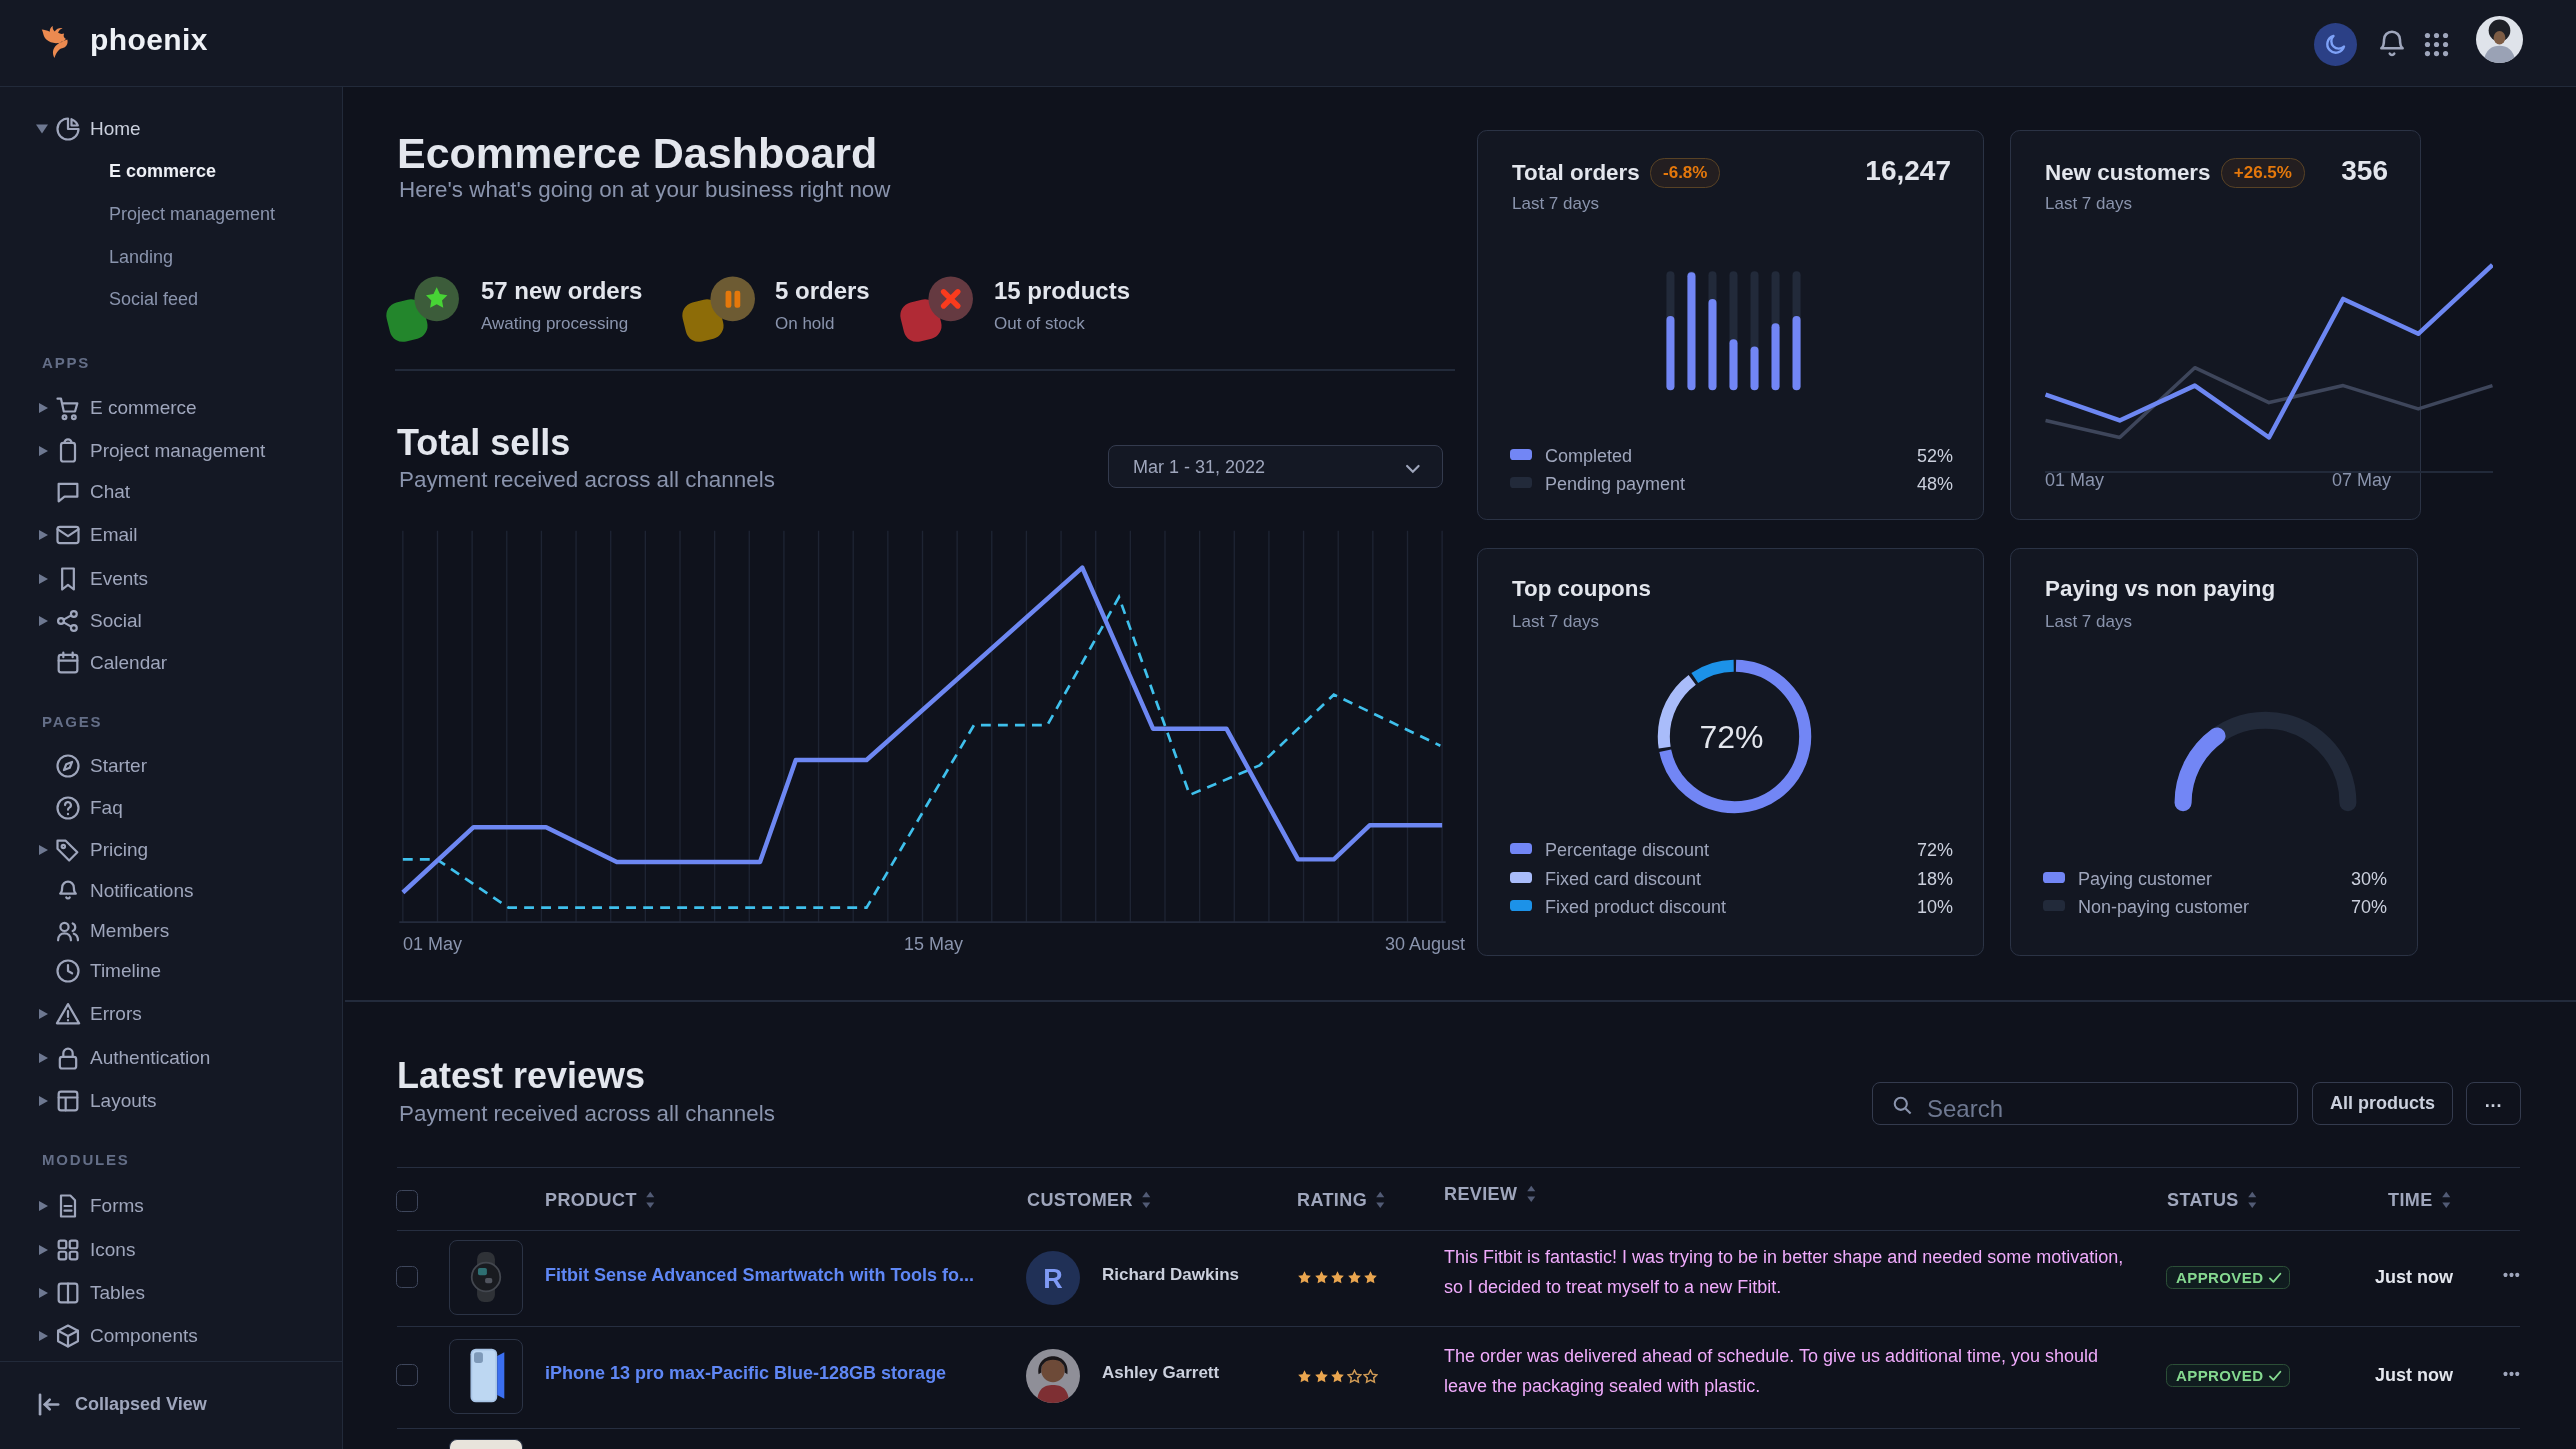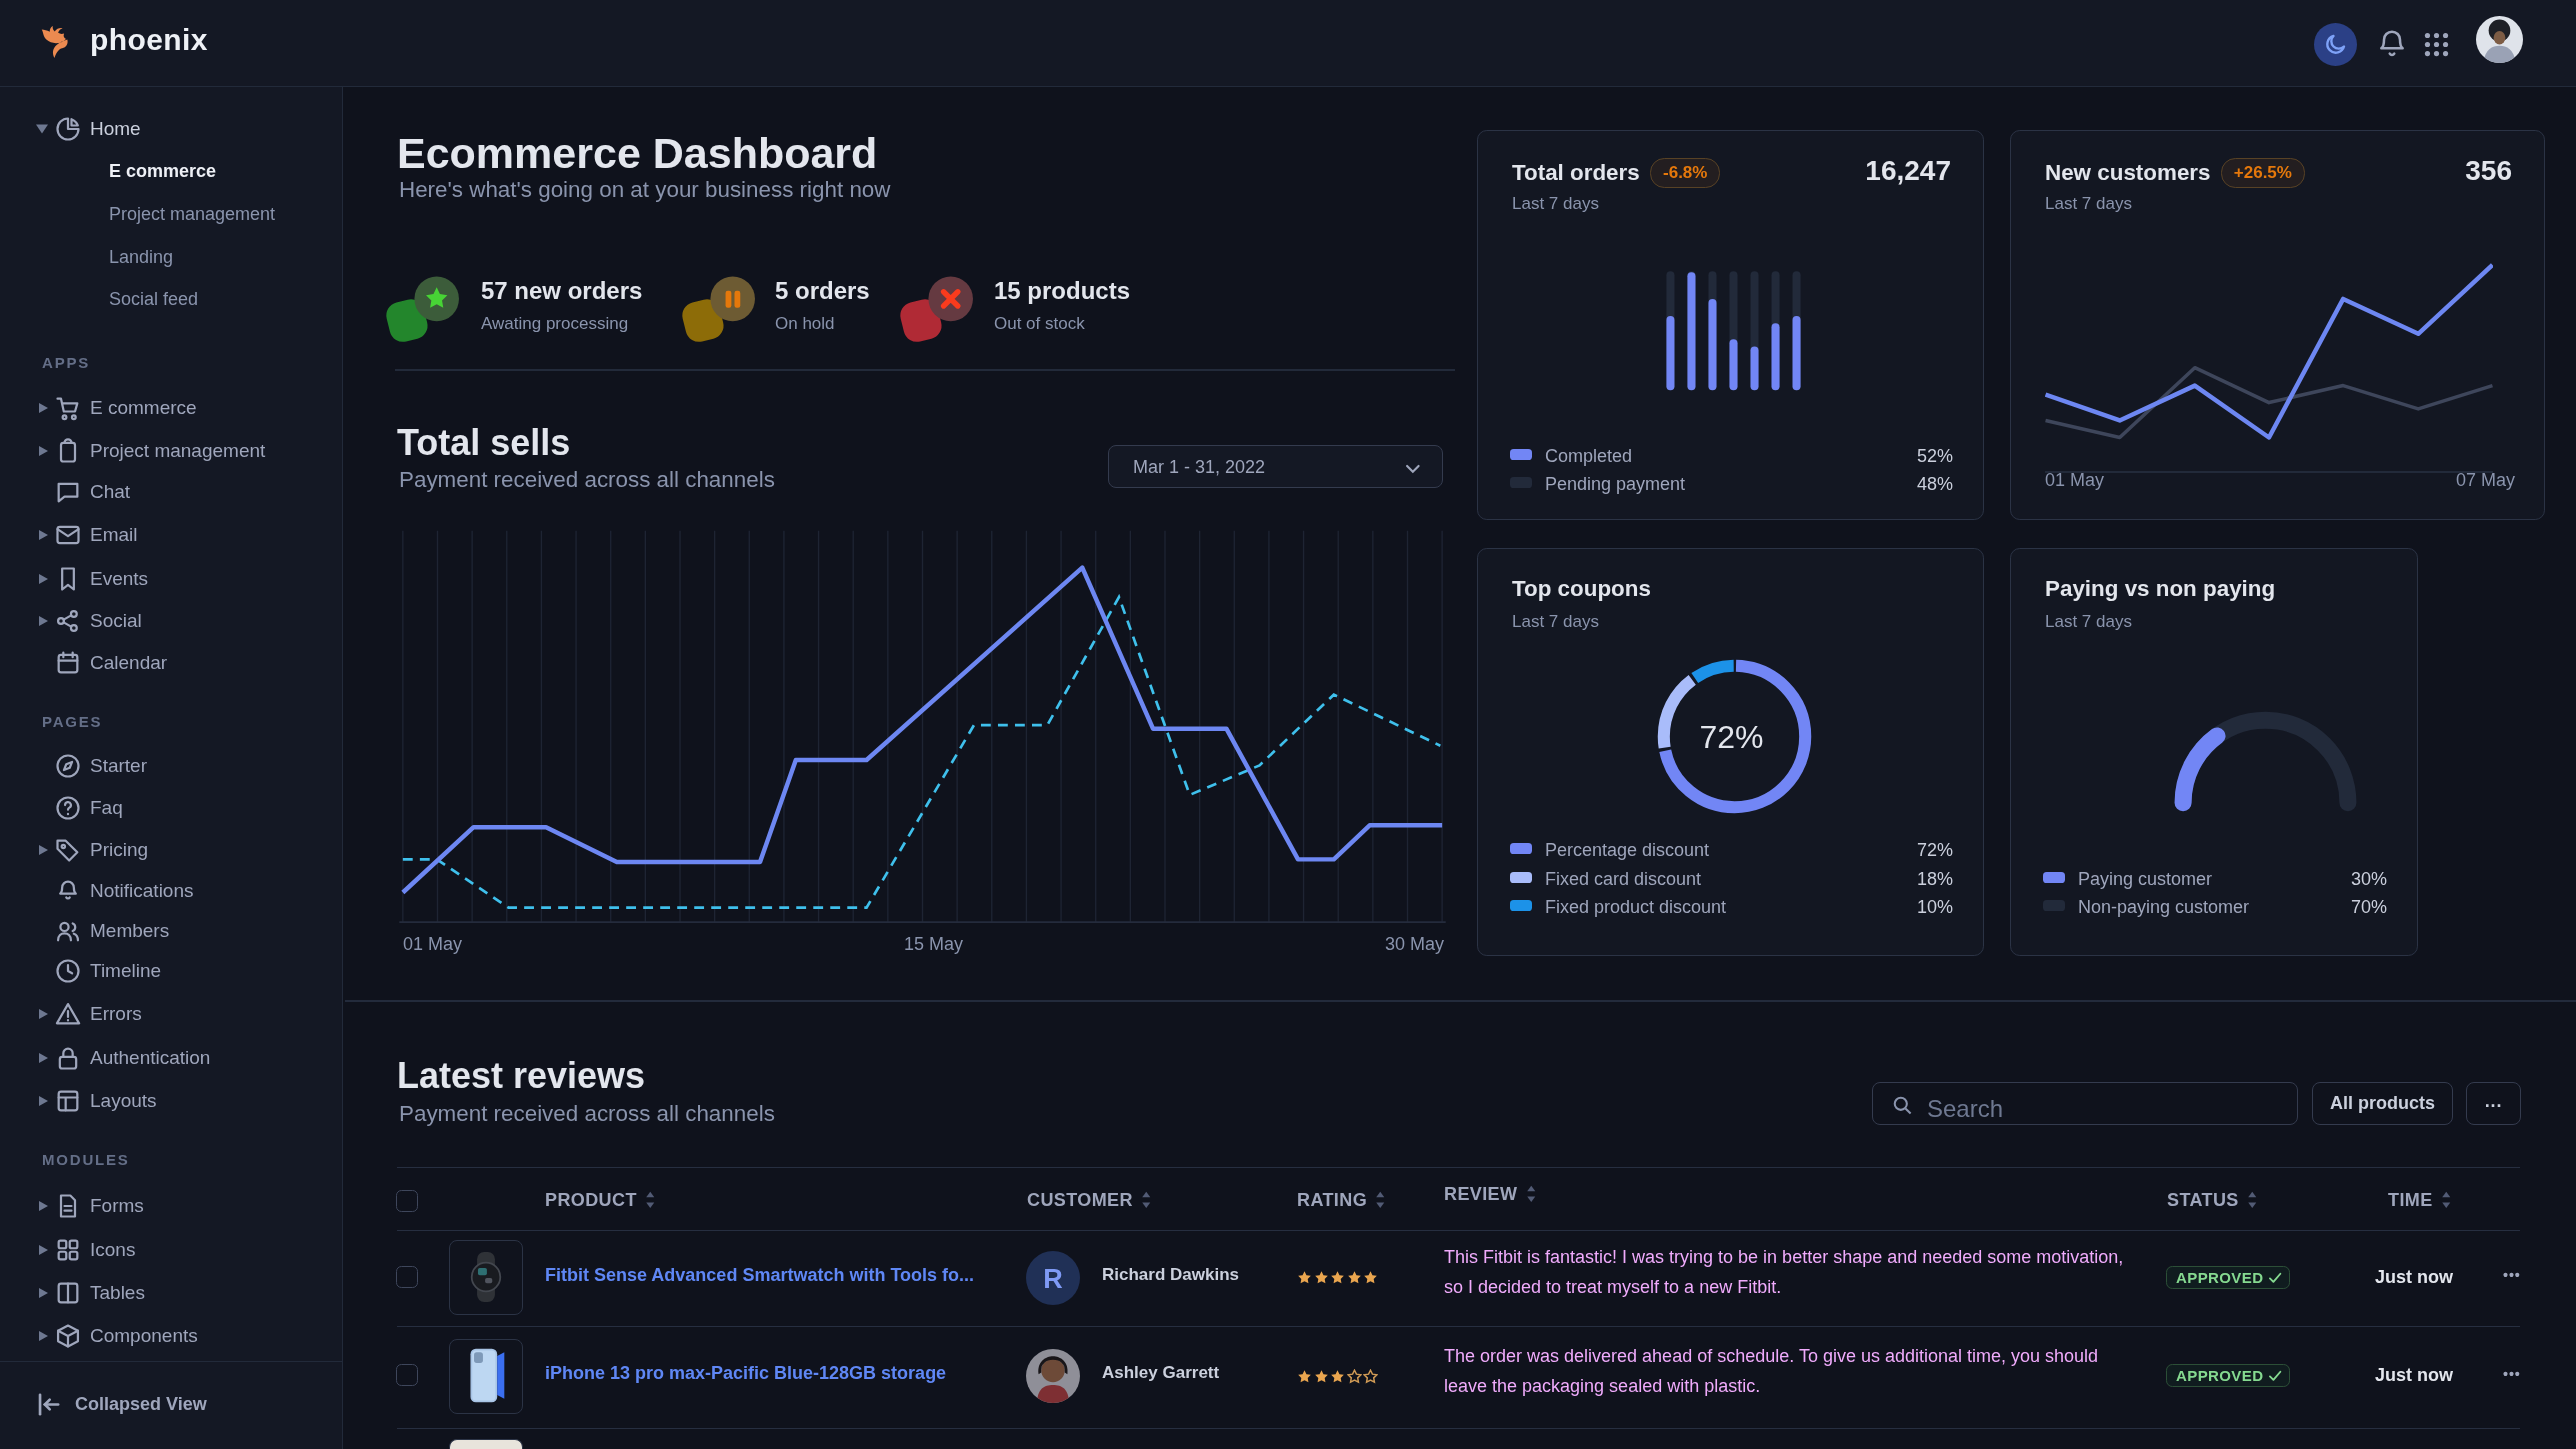--- a/index.html
+++ b/index.html
@@ -375,21 +375,21 @@
       <line x1="1113.6000000000001" y1="13" x2="1113.6000000000001" y2="450" stroke="#1e2433" stroke-width="1.5"></line>
       <line x1="1152.3000000000002" y1="13" x2="1152.3000000000002" y2="450" stroke="#1e2433" stroke-width="1.5"></line>
       <line x1="1191" y1="13" x2="1191" y2="450" stroke="#1e2433" stroke-width="1.5"></line>
       <line x1="26" y1="450" x2="1195" y2="450" stroke="#242b3c" stroke-width="2"></line>
     </g>
   <polyline id="dline" fill="none" stroke="#3fc0ec" stroke-width="3" stroke-dasharray="11 8" points="30,380 68,380 148,434 548,434 668,230 750,230 830,87 909,308 987,275 1070,196 1189,253"></polyline>
   <polyline id="bline" fill="none" stroke="#6d87f2" stroke-width="5" stroke-linejoin="round" points="30,417 109,344 190,344 269,383 429,383 469,269 548,269 789,54 868,234 950,234 1030,380 1070,380 1110,342 1191,342"></polyline>
 </svg>
 <div class="axis-lbl" style="left:403px;top:934px">01 May</div>
 <div class="axis-lbl" style="left:904px;top:934px">15 May</div>
-<div class="axis-lbl" style="left:1385px;top:934px">30 May</div>
+<div class="axis-lbl" style="left:1385px;top:934px">30 August</div>
 
 <div class="card" style="left:1477px;top:130px;width:507px;height:390px">
   <div class="ct">Total orders<span class="badge-o">-6.8%</span></div>
   <div class="cv">16,247</div>
   <div class="c7">Last 7 days</div>
   <svg class="abs" style="left:183px;top:134px" width="145" height="127" id="barchart" viewBox="0 0 162 142">
       <rect x="6" y="7" width="9" height="133" rx="4.5" fill="#222a3a"></rect>
       <rect x="6" y="57" width="9" height="83" rx="4.5" fill="#7286f5"></rect>
       <rect x="29.5" y="7" width="9" height="133" rx="4.5" fill="#222a3a"></rect>
       <rect x="29.5" y="8" width="9" height="132" rx="4.5" fill="#7286f5"></rect>
@@ -403,21 +403,21 @@
       <rect x="123.5" y="65" width="9" height="75" rx="4.5" fill="#7286f5"></rect>
       <rect x="147" y="7" width="9" height="133" rx="4.5" fill="#222a3a"></rect>
       <rect x="147" y="57" width="9" height="83" rx="4.5" fill="#7286f5"></rect>
     </svg>
   <div class="leg-row" style="left:32px;top:315px"><span class="leg-sw" style="background:#7286f5"></span>Completed</div>
   <div class="leg-val" style="right:30px;top:315px">52%</div>
   <div class="leg-row" style="left:32px;top:343px"><span class="leg-sw" style="background:#222a3a"></span>Pending payment</div>
   <div class="leg-val" style="right:30px;top:343px">48%</div>
 </div>
 
-<div class="card" style="left:2010px;top:130px;width:535px;height:390px">
+<div class="card" style="left:2010px;top:130px;width:411px;height:390px">
   <div class="ct">New customers<span class="badge-o">+26.5%</span></div>
   <div class="cv">356</div>
   <div class="c7">Last 7 days</div>
   <svg class="abs" style="left:34px;top:125px" width="448" height="219" viewBox="0 0 500 245">
     <polyline fill="none" stroke="#3e465b" stroke-width="4" stroke-linejoin="round" points="0,184 83,203 167,125 250,164 333,145 417,171 500,145"></polyline>
     <polyline fill="none" stroke="#6d87f2" stroke-width="5" stroke-linejoin="round" points="0,155 83,184 167,145 250,203 333,48 417,87 500,10"></polyline>
   </svg>
   <div class="abs" style="left:34px;top:340px;width:448px;height:1.8px;background:#222a3a"></div>
   <div class="axis-lbl" style="left:34px;top:339px;position:absolute">01 May</div>
   <div class="axis-lbl" style="right:29px;top:339px;position:absolute">07 May</div>

